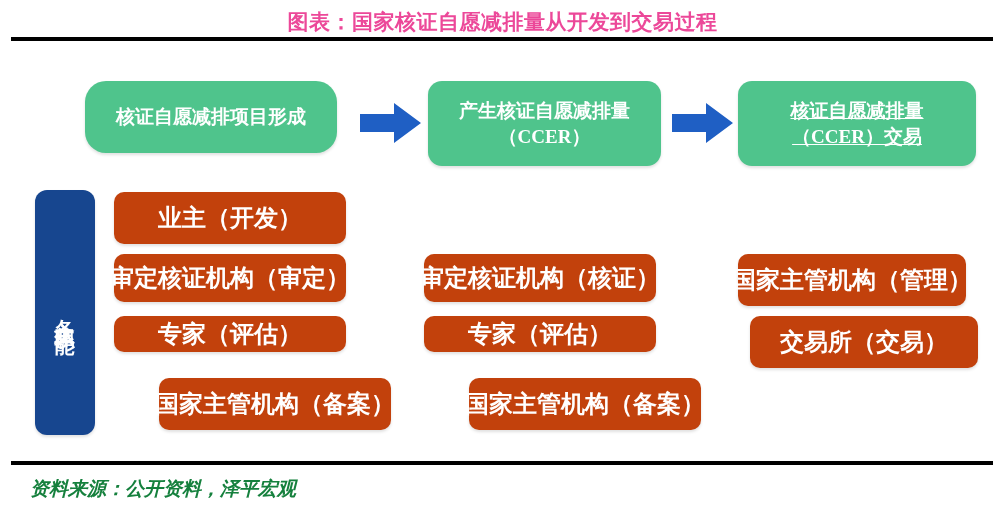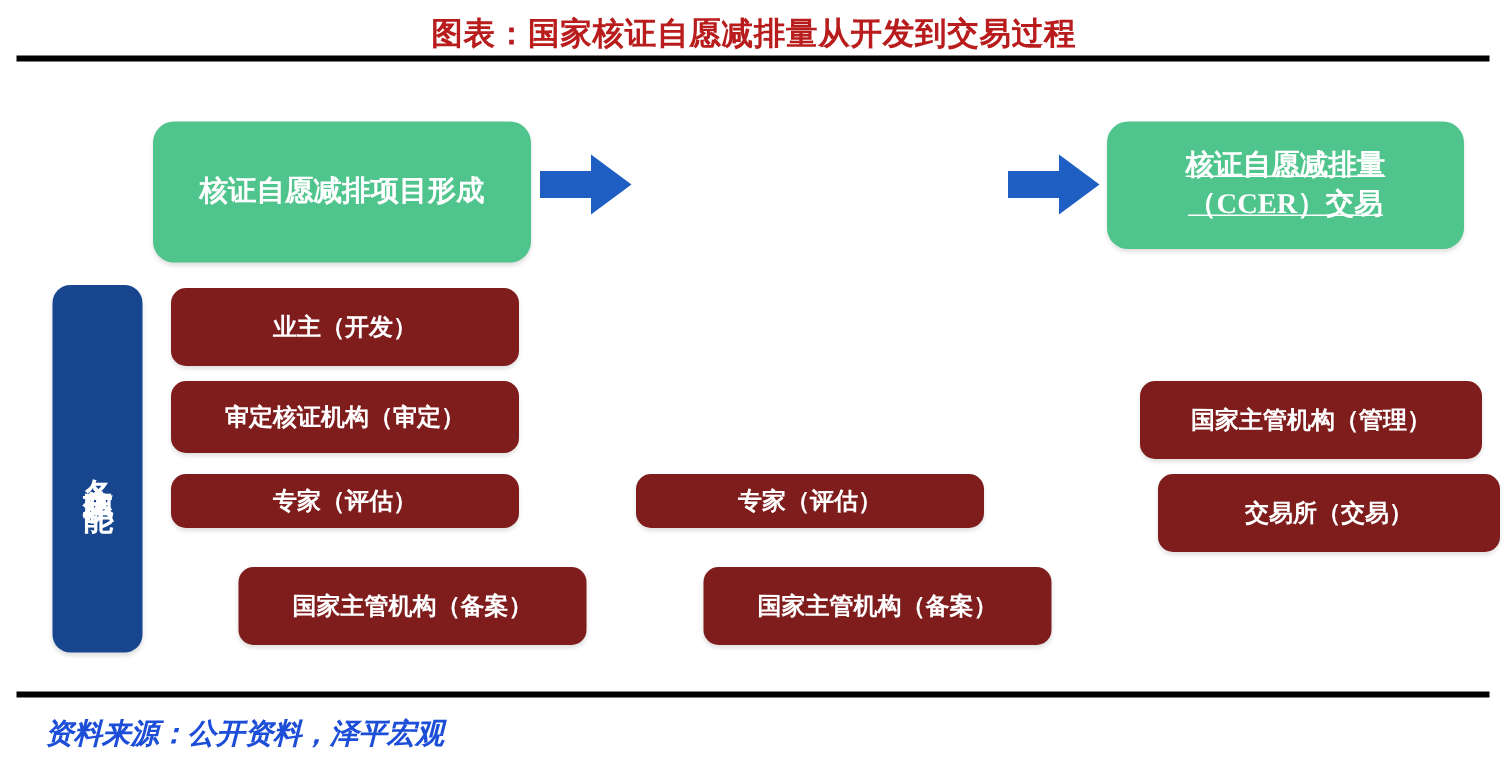--- a/index.html
+++ b/index.html
@@ -19,21 +19,21 @@
   
   .title {
     position: absolute;
     left: 0;
     top: 8px;
     width: 1005px;
     text-align: center;
     font-family: "Liberation Serif", "DejaVu Serif", serif;
     font-size: 21px;
     font-weight: bold;
-    color: #b91c1c;
+    color: #ec4899;
     letter-spacing: 0.5px;
     white-space: nowrap;
   }
   .rule-top {
     position: absolute;
     left: 11px;
     top: 37px;
     width: 982px;
     height: 4px;
     background: #000000;
@@ -49,21 +49,21 @@
 
   
   .source {
     position: absolute;
     left: 30px;
     top: 476px;
     font-family: "Liberation Serif", "DejaVu Serif", serif;
     font-size: 19px;
     font-style: italic;
     font-weight: bold;
-    color: #1d4ed8;
+    color: #15803d;
     white-space: nowrap;
   }
 
   
   .stage-box {
     position: absolute;
     background: #4FC48C;
     border-radius: 14px;
     box-shadow: 0 2px 3px rgba(0,0,0,0.12);
     color: #ffffff;
@@ -71,21 +71,21 @@
     font-size: 19px;
     font-weight: bold;
     line-height: 1.35;
     display: flex;
     align-items: center;
     justify-content: center;
     text-align: center;
     padding: 0 10px;
     box-sizing: border-box;
   }
-  .stage-1 { left: 102px;  top: 81px;  width: 252px; height: 94px; }
+  .stage-1 { left: 85px;  top: 81px;  width: 252px; height: 72px; border-radius: 21px; }
   .stage-2 { left: 428px; top: 81px;  width: 233px; height: 85px; }
   .stage-3 { left: 738px; top: 81px;  width: 238px; height: 85px; text-decoration: underline; }
 
   
   .arrow {
     position: absolute;
     width: 62px;
     height: 44px;
   }
   .arrow-1 { left: 360px; top: 101px; }
@@ -112,58 +112,59 @@
   .role-label .vtext {
     writing-mode: vertical-rl;
     text-orientation: upright;
     letter-spacing: 4px;
     line-height: 1;
   }
 
   
   .actor-box {
     position: absolute;
-    background: #7f1d1d;
+    background: #c2410c;
     border-radius: 10px;
     box-shadow: 0 2px 3px rgba(0,0,0,0.12);
     color: #ffffff;
     font-family: "Liberation Serif", "DejaVu Serif", serif;
-    font-size: 16px;
+    font-size: 24px;
     font-weight: bold;
     display: flex;
     align-items: center;
     justify-content: center;
     text-align: center;
     padding: 0 6px;
     box-sizing: border-box;
     white-space: nowrap;
   }
 
   
   .col1 { left: 114px; width: 232px; }
   .col2 { left: 424px; width: 232px; }
-  .col3 { left: 760px; width: 228px; }
+  .col3 { left: 738px; width: 228px; }
 
   .row1 { top: 192px; height: 52px; }
   .row2 { top: 254px; height: 48px; }
   .row3 { top: 316px; height: 36px; }
   .row4 { top: 378px; height: 52px; margin-left: 45px; }
 
   .c3r1 { top: 254px; height: 52px; }
   .c3r2 { top: 316px; height: 52px; margin-left: 12px; }
 </style>
 </head>
 <body>
 
 <div id="page">
 
   <div class="title">图表：国家核证自愿减排量从开发到交易过程</div>
   <div class="rule-top"></div>
 
   <div class="stage-box stage-1">核证自愿减排项目形成</div>
+  <div class="stage-box stage-2">产生核证自愿减排量（CCER）</div>
   <div class="stage-box stage-3">核证自愿减排量（CCER）交易</div>
 
   <div class="arrow arrow-1">
     <svg viewBox="0 0 62 44" width="62" height="44" aria-hidden="true">
       <polygon points="0,13 34,13 34,2 61,22 34,42 34,31 0,31" fill="#1F5FC4"></polygon>
     </svg>
   </div>
   <div class="arrow arrow-2">
     <svg viewBox="0 0 62 44" width="62" height="44" aria-hidden="true">
       <polygon points="0,13 34,13 34,2 61,22 34,42 34,31 0,31" fill="#1F5FC4"></polygon>
@@ -172,20 +173,21 @@
 
   <div class="role-label">
     <span class="vtext">各主体职能</span>
   </div>
 
   <div class="actor-box col1 row1">业主（开发）</div>
   <div class="actor-box col1 row2">审定核证机构（审定）</div>
   <div class="actor-box col1 row3">专家（评估）</div>
   <div class="actor-box col1 row4">国家主管机构（备案）</div>
 
+  <div class="actor-box col2 row2">审定核证机构（核证）</div>
   <div class="actor-box col2 row3">专家（评估）</div>
   <div class="actor-box col2 row4">国家主管机构（备案）</div>
 
   <div class="actor-box col3 c3r1">国家主管机构（管理）</div>
   <div class="actor-box col3 c3r2">交易所（交易）</div>
 
   <div class="rule-bottom"></div>
   <div class="source">资料来源：公开资料，泽平宏观</div>
 
 </div>

